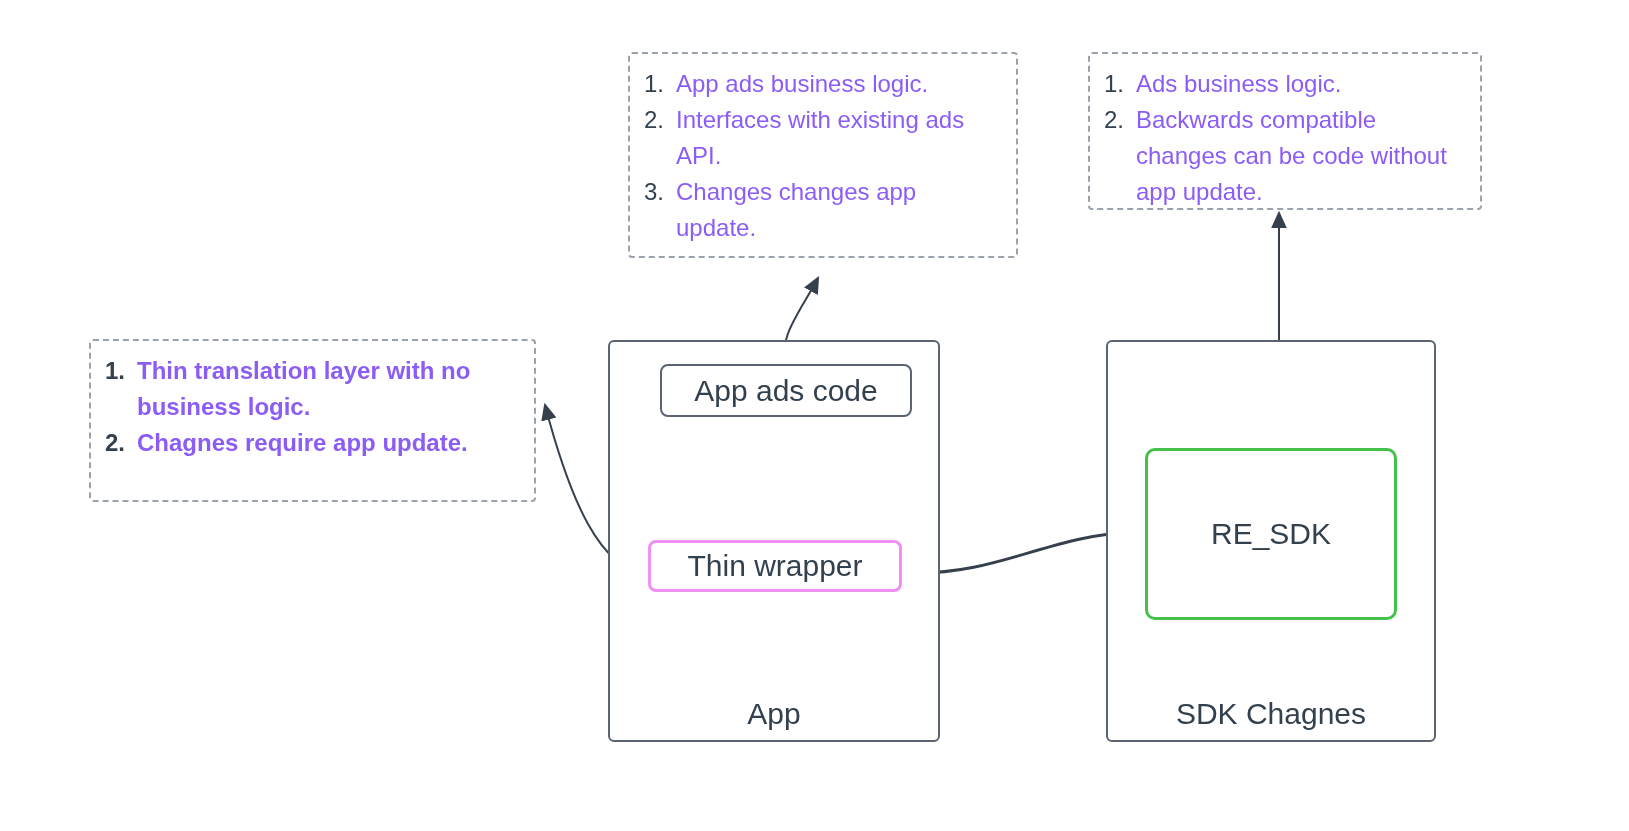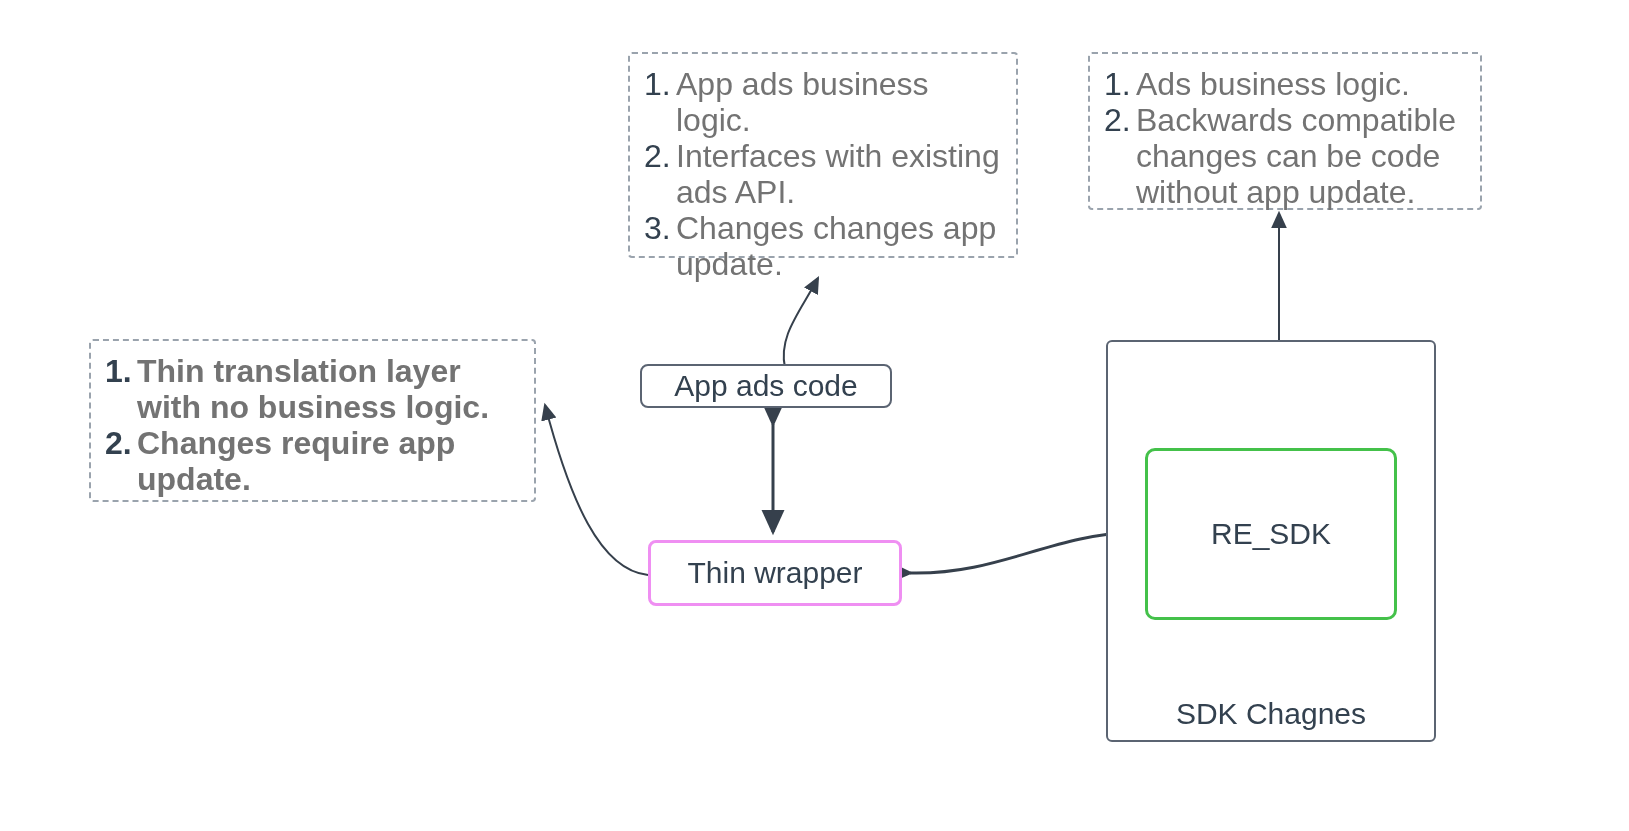--- a/index.html
+++ b/index.html
@@ -39,23 +39,23 @@
   .note ol {
     margin: 0;
     padding: 0;
     list-style: none;
     counter-reset: noteitem;
   }
   .note li {
     counter-increment: noteitem;
     position: relative;
     padding-left: 32px;
-    font-size: 32px;
+    font-size: 24px;
     line-height: 36px;
-    color: #737373;
+    color: #8b5cf6;
     margin: 0;
   }
   .note li::before {
     content: counter(noteitem) ".";
     position: absolute;
     left: 0;
     top: 0;
     width: 28px;
     text-align: left;
     color: #33414f;
@@ -142,30 +142,33 @@
   <div class="note" style="left:1088px; top:52px; width:394px; height:158px;">
     <ol>
       <li>Ads business logic.</li>
       <li>Backwards compatible changes can be code without app update.</li>
     </ol>
   </div>
 
   <div class="note" style="left:89px; top:339px; width:447px; height:163px;font-weight:bold;">
     <ol>
       <li>Thin translation layer with no business logic.</li>
-      <li>Changes require app update.</li>
+      <li>Chagnes require app update.</li>
     </ol>
   </div>
 
+  <div class="container-box" style="left:608px; top:340px; width:332px; height:402px;">
+    <div class="container-label">App</div>
+  </div>
 
-  <div class="node neutral" style="left:640px; top:364px; width:252px; height:44px;align-items:center;">
+  <div class="node neutral" style="left:660px; top:364px; width:252px; height:53px;align-items:center;">
     <span>App ads code</span>
   </div>
 
-  <div class="node pink" style="left:648px; top:540px; width:254px; height:66px;">
+  <div class="node pink" style="left:648px; top:540px; width:254px; height:52px;">
     <span>Thin wrapper</span>
   </div>
 
   <div class="container-box" style="left:1106px; top:340px; width:330px; height:402px;">
     <div class="container-label">SDK Chagnes</div>
   </div>
 
   <div class="node green" style="left:1145px; top:448px; width:252px; height:172px;">
     <span>RE_SDK</span>
   </div>

